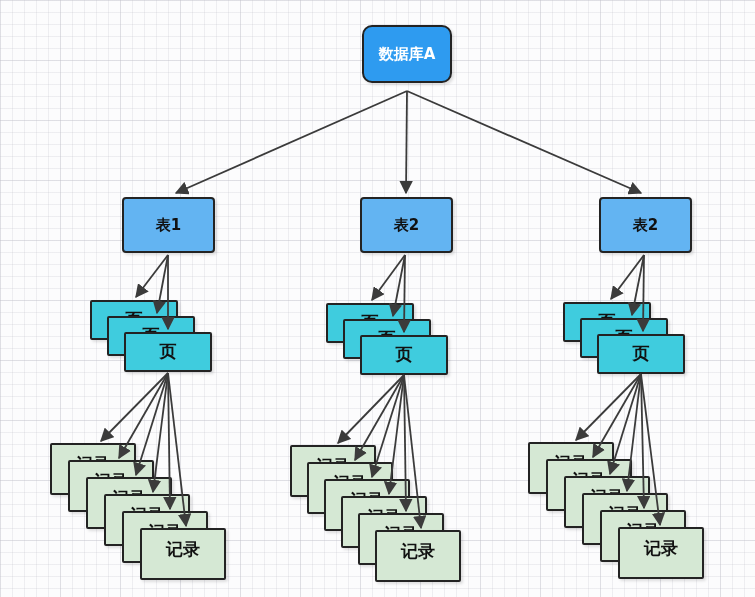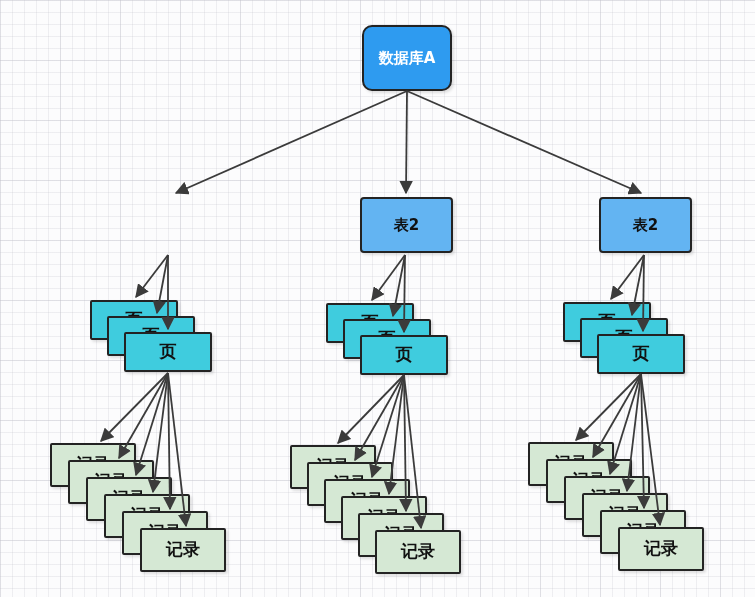--- a/index.html
+++ b/index.html
@@ -18,26 +18,26 @@
   .edge{stroke:var(--arrow,#3b3b3b);stroke-width:1.8;fill:none;}
   #ah path{fill:var(--arrow,#3b3b3b);}
   .node{
     position:absolute;box-sizing:border-box;z-index:1;
     border:2px solid var(--node-border,#232323);
     display:flex;align-items:center;justify-content:center;
     font-weight:bold;color:var(--node-text,#111);
     box-shadow:2px 2px 3px rgba(0,0,0,.12);
     cursor:default;
   }
-  .root{width:90px;height:66px;background:var(--root-fill,#2e9bf0);border-radius:10px;
+  .root{width:90px;height:58px;background:var(--root-fill,#2e9bf0);border-radius:10px;
         color:var(--root-text,#fff);font-size:15px;}
   .table{width:93px;height:56px;background:var(--table-fill,#63b4f2);border-radius:4px;font-size:15px;}
   .page{width:88px;height:40px;background:var(--page-fill,#3fccde);border-radius:2px;
         font-size:17px;align-items:flex-start;padding-top:6px;}
-  .record{width:86px;height:44px;background:var(--record-fill,#d5e8d4);border-radius:2px;
+  .record{width:86px;height:52px;background:var(--record-fill,#d5e8d4);border-radius:2px;
         font-size:17px;align-items:flex-start;padding-top:8px;}
   .watermark{
     position:absolute;left:571px;top:557px;z-index:6;
     font-size:19px;letter-spacing:1px;color:var(--watermark-text,#8f8f8f);
     opacity:.72;white-space:nowrap;
   }
 </style>
 </head>
 <body>
 
@@ -83,20 +83,21 @@
     <line class="edge" x1="641" y1="374" x2="576" y2="440" marker-end="url(#ah)"></line>
     <line class="edge" x1="641" y1="374" x2="593" y2="457" marker-end="url(#ah)"></line>
     <line class="edge" x1="641" y1="374" x2="610" y2="474" marker-end="url(#ah)"></line>
     <line class="edge" x1="641" y1="374" x2="627" y2="491" marker-end="url(#ah)"></line>
     <line class="edge" x1="641" y1="374" x2="644" y2="508" marker-end="url(#ah)"></line>
     <line class="edge" x1="641" y1="374" x2="660" y2="525" marker-end="url(#ah)"></line>
   </svg>
 
   <div class="node root" style="left:362px;top:25px">数据库A</div>
 
+  <div class="node table" style="left:122px;top:197px">表1</div>
   <div class="node table" style="left:360px;top:197px">表2</div>
   <div class="node table" style="left:599px;top:197px">表2</div>
 
   <div class="node page" style="left:90px;top:300px">页</div>
   <div class="node page" style="left:107px;top:316px">页</div>
   <div class="node page" style="left:124px;top:332px">页</div>
 
   <div class="node page" style="left:326px;top:303px">页</div>
   <div class="node page" style="left:343px;top:319px">页</div>
   <div class="node page" style="left:360px;top:335px">页</div>

